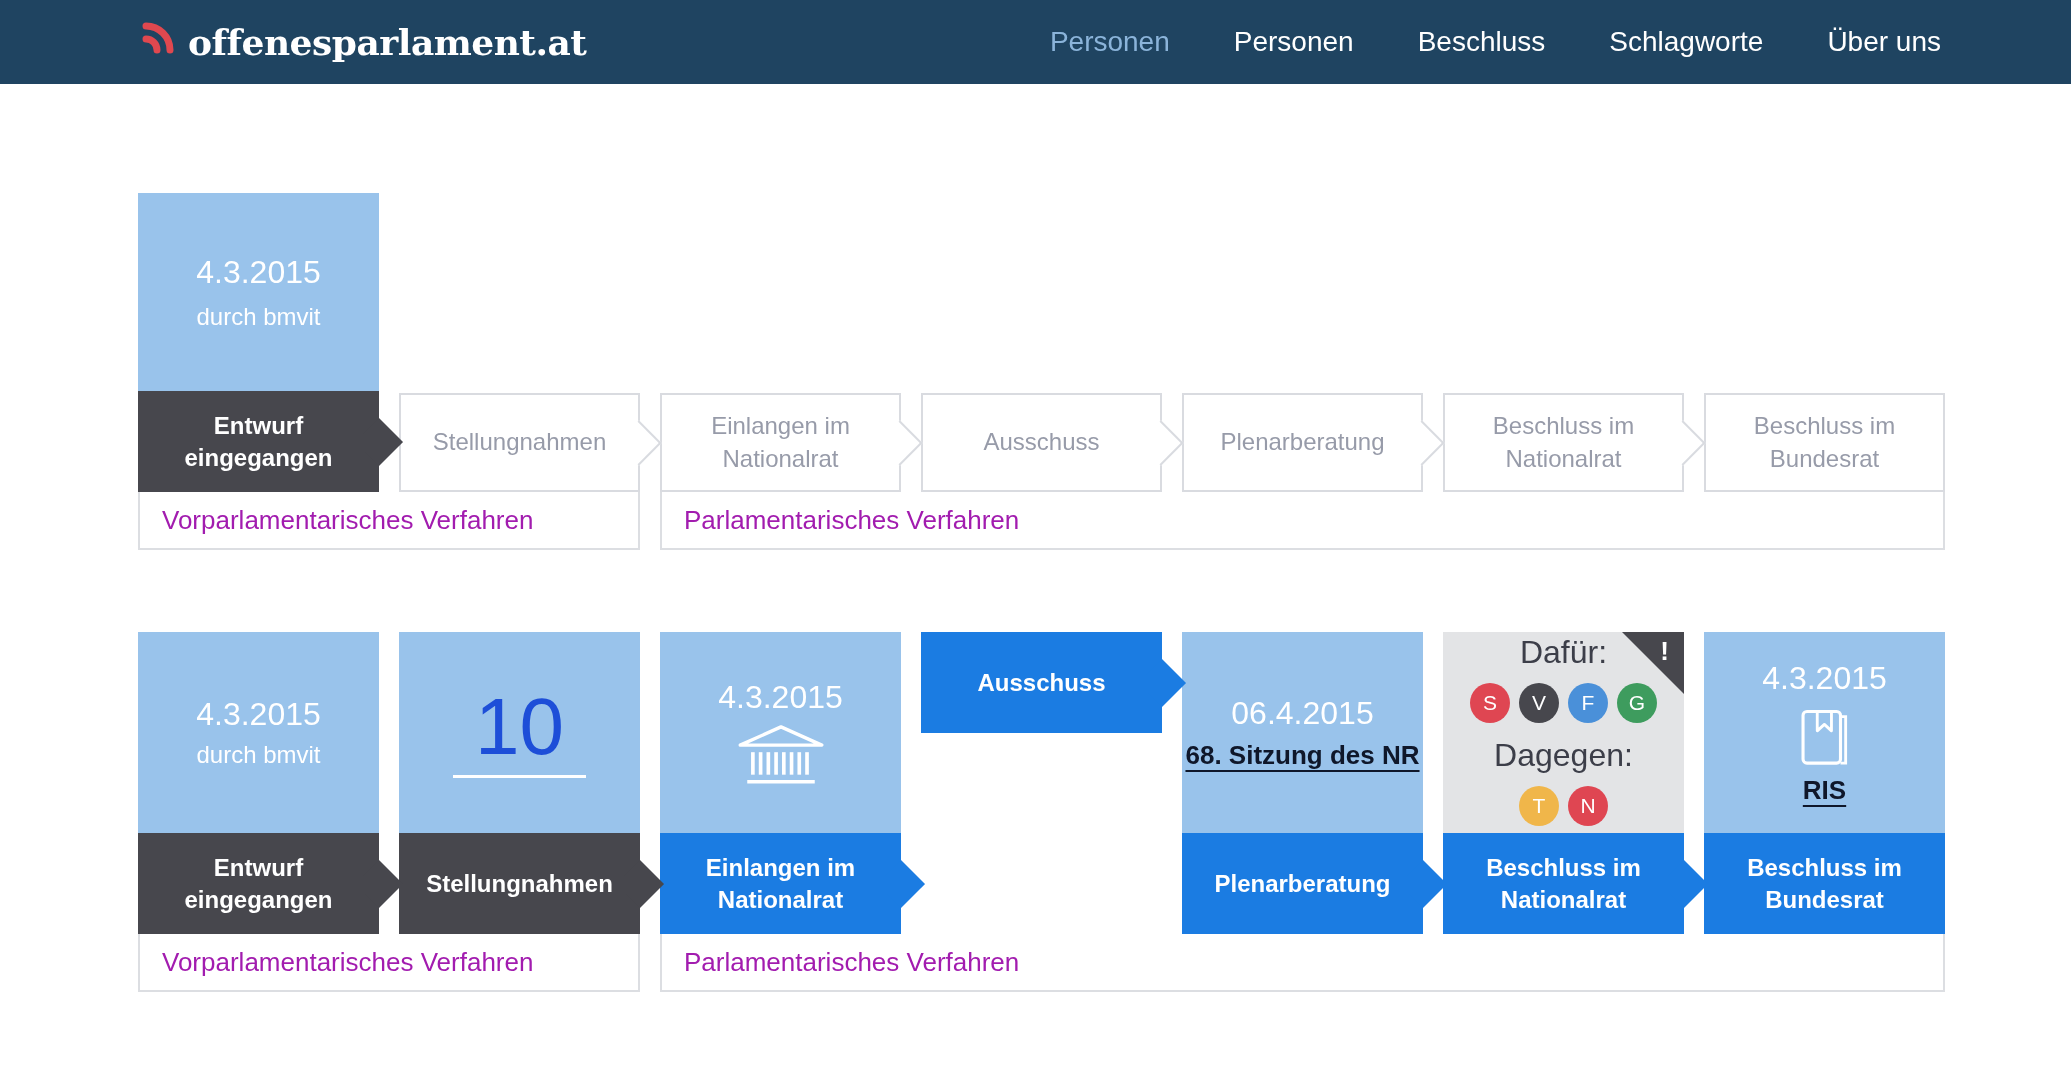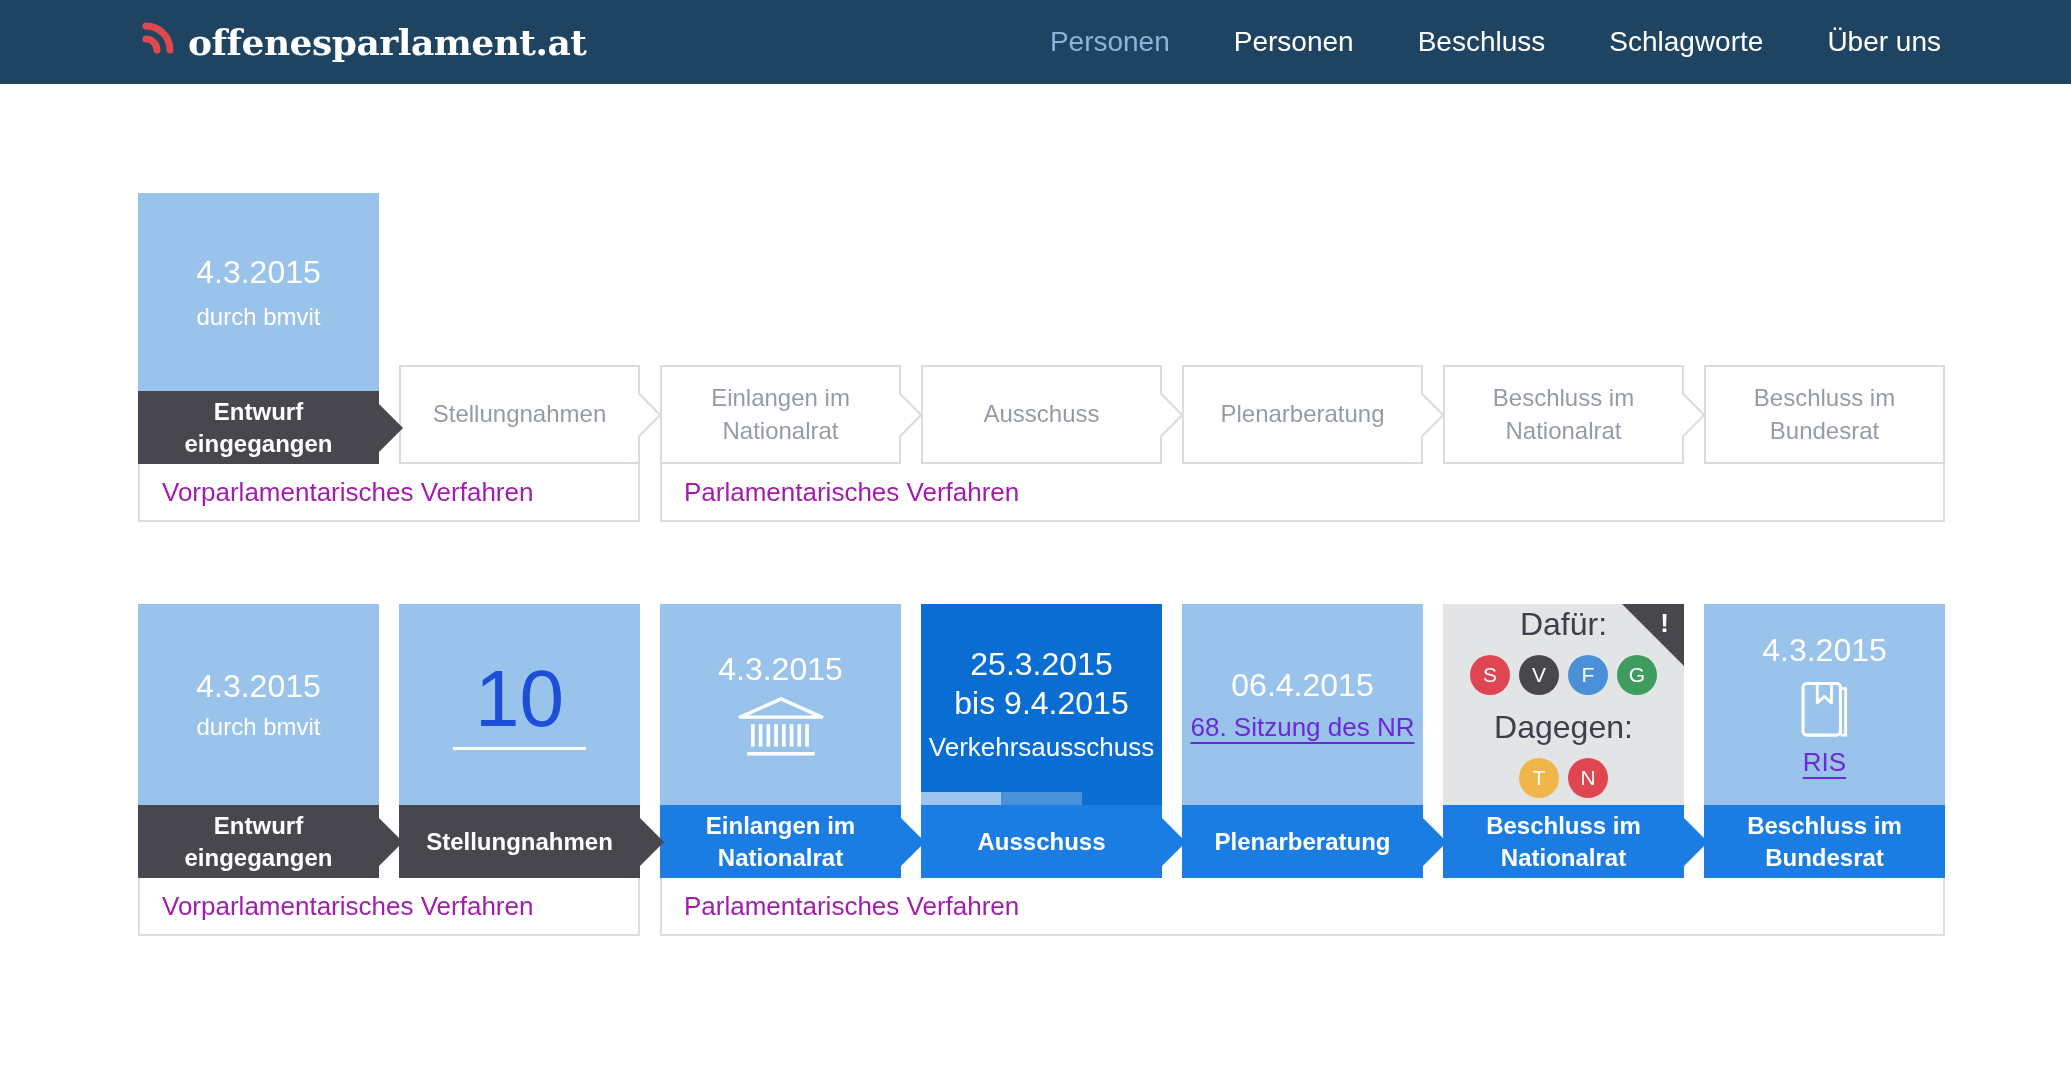--- a/index.html
+++ b/index.html
@@ -79,29 +79,30 @@
 
   
   .detail { margin-top:82px; }
   .dt-top {
     height:201px; display:flex; flex-direction:column; align-items:center;
     justify-content:center; text-align:center; color:#fff; position:relative; gap:8px;
   }
   .dt-top.lb { background:#99c3eb; }
   .dt-top.db { background:#0a6dd2; }
   .dt-top.gr { background:#e3e4e6; color:#3c3e49; }
-  .lab { height:73px; }
+  .lab { height:101px; }
 
   .ten {
     font-size:80px; font-weight:100; color:#1d4ed8; text-decoration:none; line-height:1.0;
     border-bottom:3px solid #fff; padding:0 22px 8px; cursor:pointer;
   }
   .wlink {
-    color:#6d28d9; font-size:26px; text-decoration:underline; text-underline-offset:6px;
+    color:#0f172a; font-size:26px; text-decoration:underline; text-underline-offset:6px;
     cursor:pointer;
+    font-weight:bold;
   }
   .dt-date { font-size:32px; }
   .dt-sub { font-size:24px; }
   .dt-committee { font-size:26px; margin-top:2px; }
 
   .strip { position:absolute; left:0; bottom:0; height:13px; width:100%; display:flex; }
   .strip .s1 { width:80px; }
   .strip .s2 { width:81px; }
 
   .ribbon {
@@ -198,29 +199,20 @@
                 <line x1="50.5" y1="20" x2="50.5" y2="36"></line>
             </g>
             <line x1="8" y1="41" x2="56" y2="41" stroke="#fff" stroke-width="2.6"></line>
           </svg>
         </span>
       </div>
       <div class="lab blue arr blue">Einlangen im Nationalrat</div>
     </div>
 
     <div>
-      <div class="dt-top db">
-        <div class="dt-date">25.3.2015</div>
-        <div class="dt-date" style="margin-top:-6px;">bis 9.4.2015</div>
-        <div class="dt-committee">Verkehrsausschuss</div>
-        <div class="strip">
-          <span class="s1" title="Verkehrsausschuss" style="background-color: rgb(156, 198, 238);"></span>
-          <span class="s2" style="background-color: rgb(74, 144, 217);"></span>
-        </div>
-      </div>
       <div class="lab blue arr blue">Ausschuss</div>
     </div>
 
     <div>
       <div class="dt-top lb">
         <div class="dt-date">06.4.2015</div>
         <a class="wlink">68. Sitzung des NR</a>
       </div>
       <div class="lab blue arr blue">Plenarberatung</div>
     </div>

